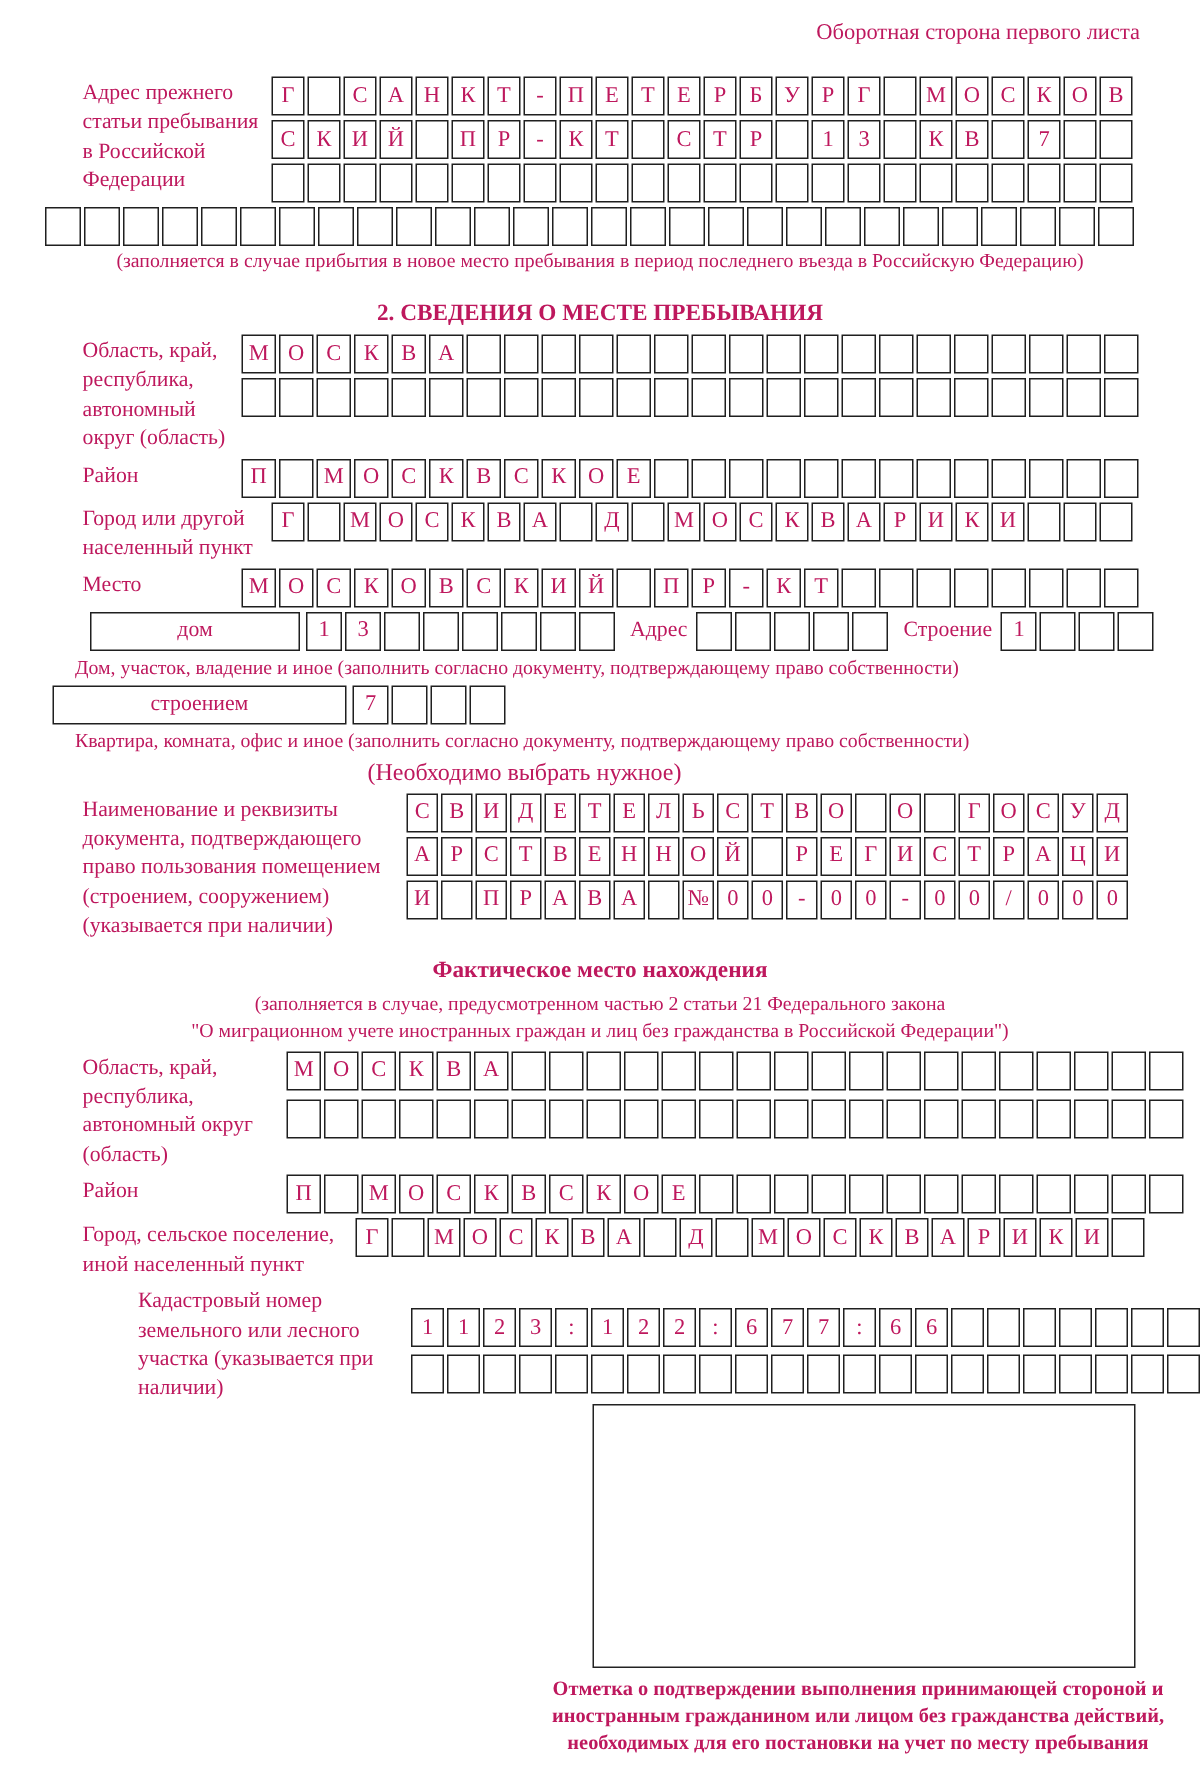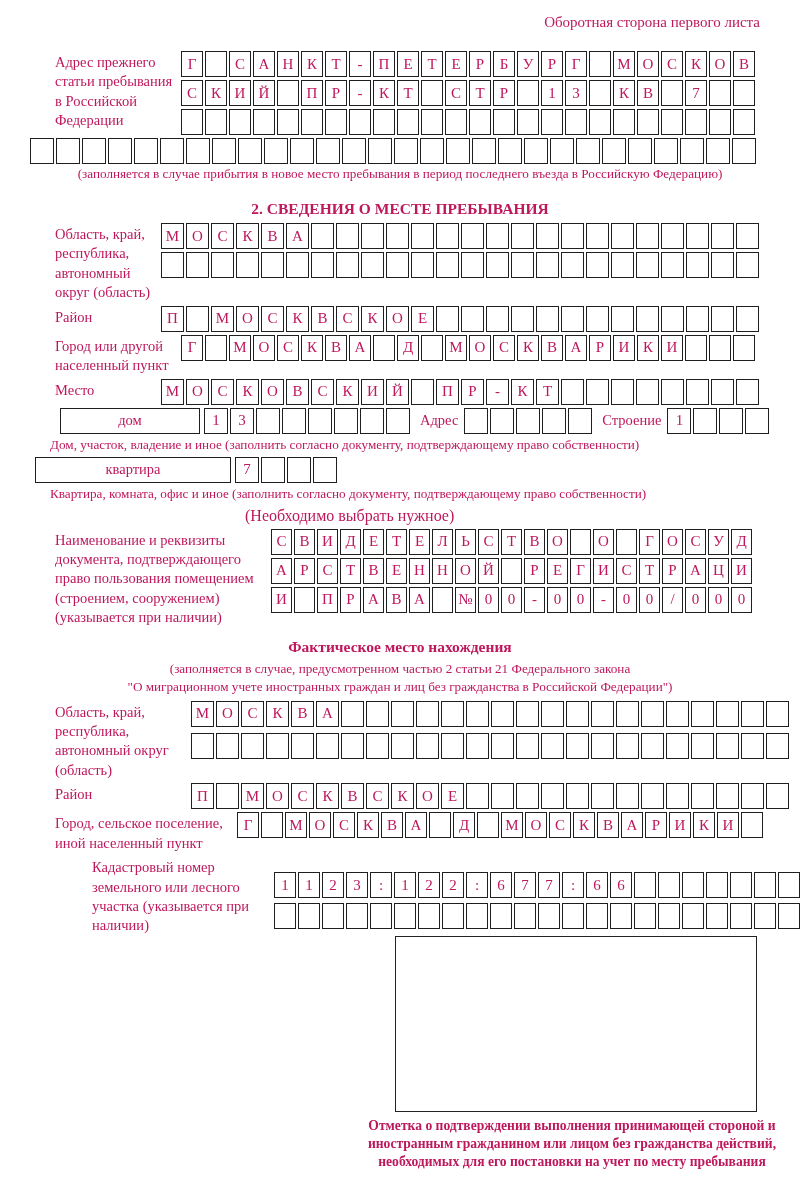--- a/index.html
+++ b/index.html
@@ -357,21 +357,21 @@
     <div class="cells w24">
         <span class="cell">1</span>
         <span class="cell"></span>
         <span class="cell"></span>
         <span class="cell"></span>
       </div>
   </div>
   <div class="cap b50" style="margin-bottom:4px;">Дом, участок, владение и иное (заполнить согласно документу, подтверждающему право собственности)</div>
 
   <div class="inline-row b35">
-    <div class="widebox" style="width:196px;">квартира</div>
+    <div class="widebox" style="width:196px;">строением</div>
     <div class="gap4"></div>
     <div class="cells w24">
         <span class="cell">7</span>
         <span class="cell"></span>
         <span class="cell"></span>
         <span class="cell"></span>
       </div>
   </div>
   <div class="cap b50" style="margin-bottom:5px;">Квартира, комната, офис и иное (заполнить согласно документу, подтверждающему право собственности)</div>
 

